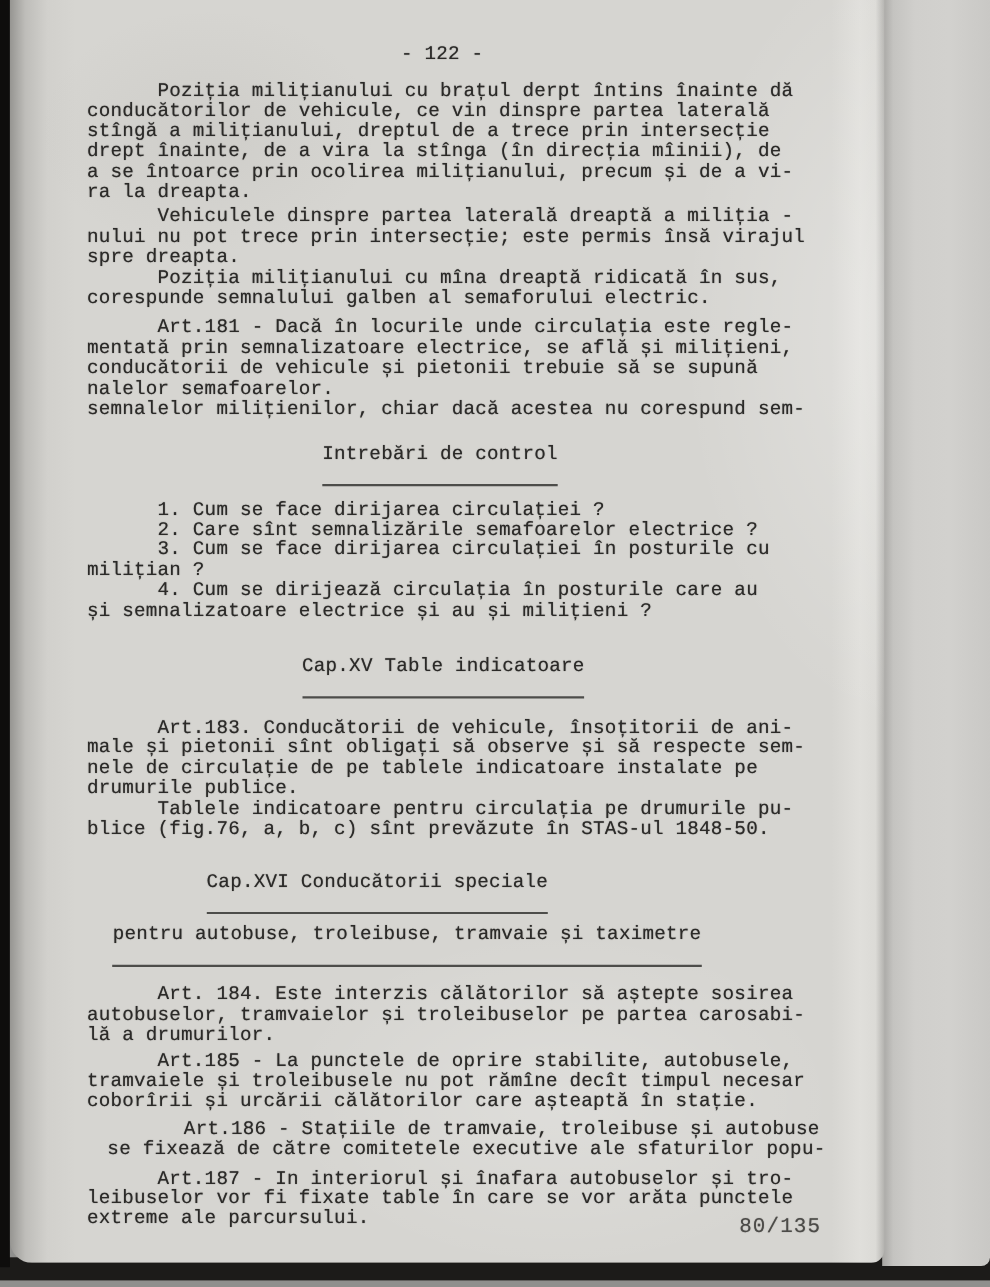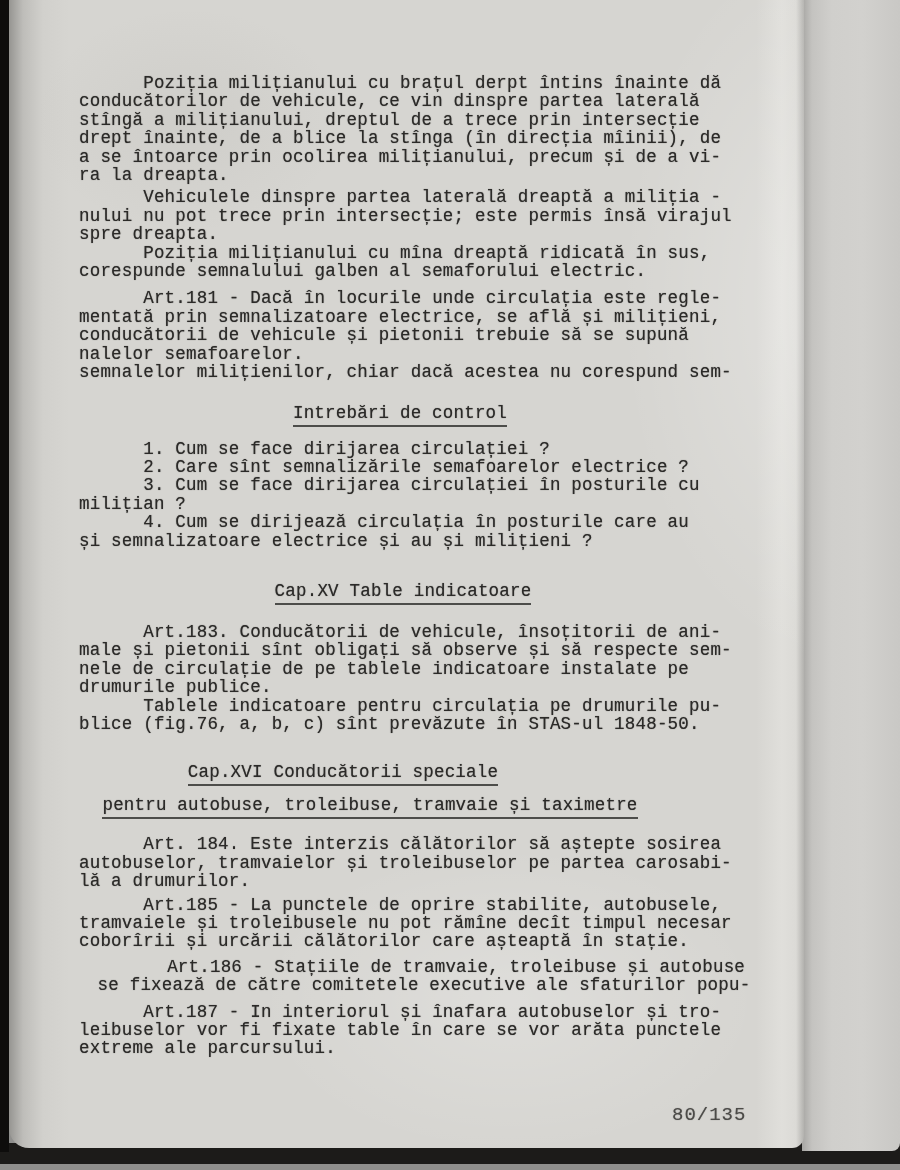--- a/index.html
+++ b/index.html
@@ -37,21 +37,21 @@
     position:absolute;left:70px;top:40px;width:680px;
     text-align:center;font-size:17.5px;transform:translateX(-17px);
   }
   .col{
     position:absolute;left:70px;top:74px;width:690px;
     font-size:17.5px;line-height:18.4px;
   }
   .line{white-space:pre;}
   .heading{ text-align:center;line-height:19px; }
   .heading > span{
-    display:inline-block;border-bottom:2px solid rgba(43,42,40,0.8);padding-bottom:2px;
+    display:inline-block;border-bottom:2px solid rgba(43,42,40,0.8);padding-bottom:17px;
   }
   .h-intrebari{margin-top:22px;transform:translateX(-24px);}
   .h-cap15{margin-top:32px;transform:translateX(-21px);}
   .h-cap16a{margin-top:30px;transform:translateX(-81px);}
   .h-cap16b{margin-top:10px;transform:translateX(-54px);}
   .b-p2{margin-top:4px;}
   .b-art181{margin-top:9px;}
   .b-q{margin-top:13px;}
   .b-art183{margin-top:18px;}
   .b-art184{margin-top:16px;}
@@ -66,27 +66,28 @@
 </head>
 <body>
 
 <div class="scan">
   <div class="bottom-band"></div>
   <div class="next-page"></div>
   <div class="left-strip"></div>
 
   <div class="page txt">
 
+    <div class="page-head">- 122 -</div>
 
     <div class="col">
       <div class="block b-p1">
           <div class="line">      Poziția milițianului cu brațul derpt întins înainte dă</div>
           <div class="line">conducătorilor de vehicule, ce vin dinspre partea laterală</div>
           <div class="line">stîngă a milițianului, dreptul de a trece prin intersecție</div>
-          <div class="line">drept înainte, de a blice la stînga (în direcția mîinii), de</div>
+          <div class="line">drept înainte, de a vira la stînga (în direcția mîinii), de</div>
           <div class="line">a se întoarce prin ocolirea milițianului, precum și de a vi-</div>
           <div class="line">ra la dreapta.</div>
         </div>
       <div class="block b-p2">
           <div class="line">      Vehiculele dinspre partea laterală dreaptă a miliția -</div>
           <div class="line">nului nu pot trece prin intersecție; este permis însă virajul</div>
           <div class="line">spre dreapta.</div>
         </div>
       <div class="block b-p3">
           <div class="line">      Poziția milițianului cu mîna dreaptă ridicată în sus,</div>

